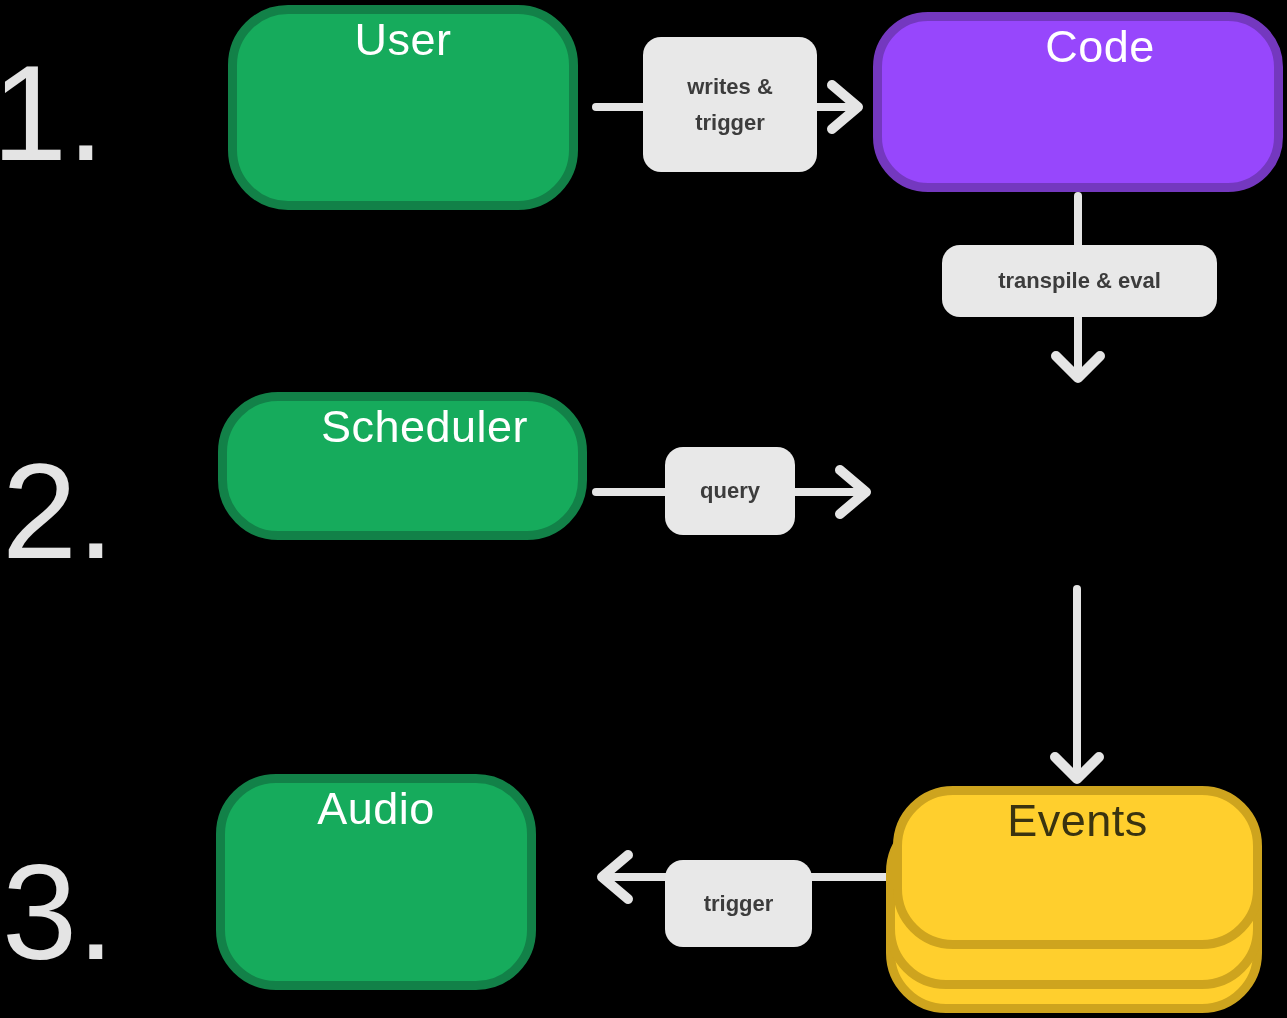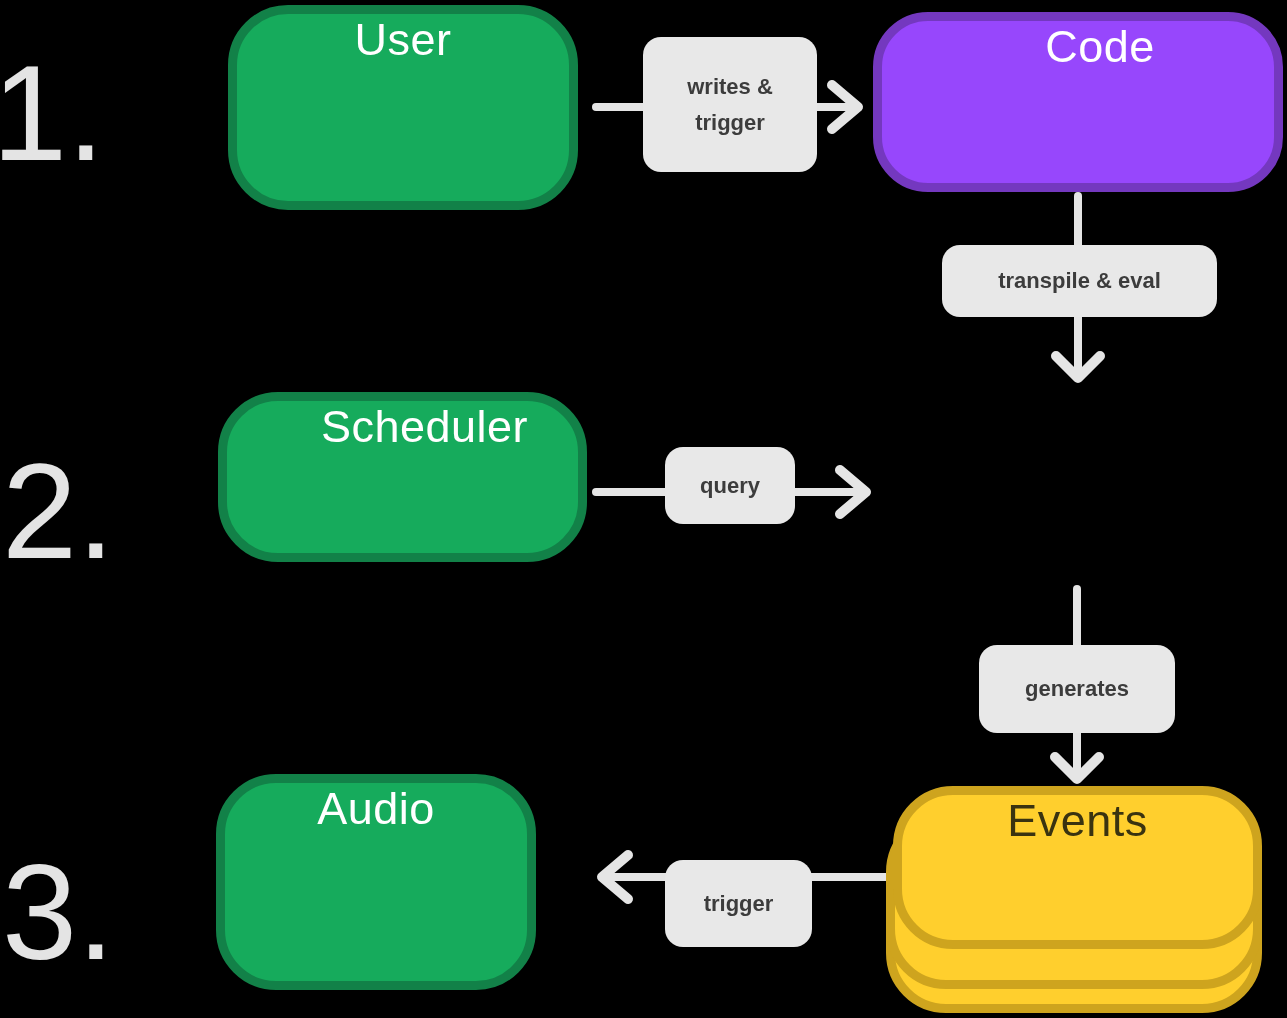--- a/index.html
+++ b/index.html
@@ -21,39 +21,39 @@
   .node{
     position:absolute;z-index:2;box-sizing:border-box;
     display:flex;align-items:flex-start;justify-content:center;
     border:9px solid;border-radius:60px;font-size:45px;letter-spacing:.5px;
   }
   .node.green{background:var(--green-fill);border-color:var(--green-border);color:var(--node-text-light);}
   .node.purple{background:var(--purple-fill);border-color:var(--purple-border);color:var(--node-text-light);padding-left:44px;}
   .node.yellow{background:var(--yellow-fill);border-color:var(--yellow-border);color:var(--node-text-dark);}
   .node-user{left:228px;top:5px;width:350px;height:205px;}
   .node-code{left:873px;top:12px;width:410px;height:180px;border-radius:55px;}
-  .node-scheduler{left:218px;top:392px;width:369px;height:170px;padding-left:44px;}
+  .node-scheduler{left:218px;top:392px;width:369px;height:148px;padding-left:44px;}
   .node-pattern{left:874px;top:385px;width:394px;height:200px;}
   .node-audio{left:216px;top:774px;width:320px;height:216px;}
   .node-events{left:893px;top:786px;width:369px;height:163px;}
   .events-layer{
     position:absolute;z-index:2;box-sizing:border-box;
     background:var(--yellow-fill);border:9px solid var(--yellow-border);border-radius:60px;
   }
   .events-layer.l2{left:886px;top:812px;width:376px;height:177px;}
   .events-layer.l3{left:886px;top:838px;width:376px;height:175px;}
   .edge-label{
     position:absolute;z-index:3;box-sizing:border-box;
     display:flex;flex-direction:column;align-items:center;justify-content:center;
     background:var(--label-bg);color:var(--label-text);
     border-radius:18px;font-weight:bold;font-size:22px;line-height:1.6;
   }
   .label-writes{left:643px;top:37px;width:174px;height:135px;}
   .label-transpile{left:942px;top:245px;width:275px;height:72px;}
-  .label-query{left:665px;top:447px;width:130px;height:77px;text-align:right;}
+  .label-query{left:665px;top:447px;width:130px;height:88px;text-align:right;}
   .label-generates{left:979px;top:645px;width:196px;height:88px;}
   .label-trigger{left:665px;top:833px;width:147px;height:87px;margin-top:27px;}
   .step-number{
     position:absolute;z-index:2;color:var(--number-text);
     font-size:135px;line-height:1;font-weight:400;
   }
   .step-1{left:-8px;top:46px;}
   .step-2{left:2px;top:444px;}
   .step-3{left:2px;top:845px;}
 </style>
@@ -99,23 +99,20 @@
     <span>transpile &amp; eval</span>
   </div>
 
   <div class="node green node-scheduler">
     <span>Scheduler</span>
   </div>
   <div class="edge-label label-query">
     <span>query</span>
   </div>
 
-  <div class="edge-label label-generates">
-    <span>generates</span>
-  </div>
 
   <div class="node green node-audio">
     <span>Audio</span>
   </div>
   <div class="edge-label label-trigger">
     <span>trigger</span>
   </div>
 
   <div class="events-layer l3"></div>
   <div class="events-layer l2"></div>

